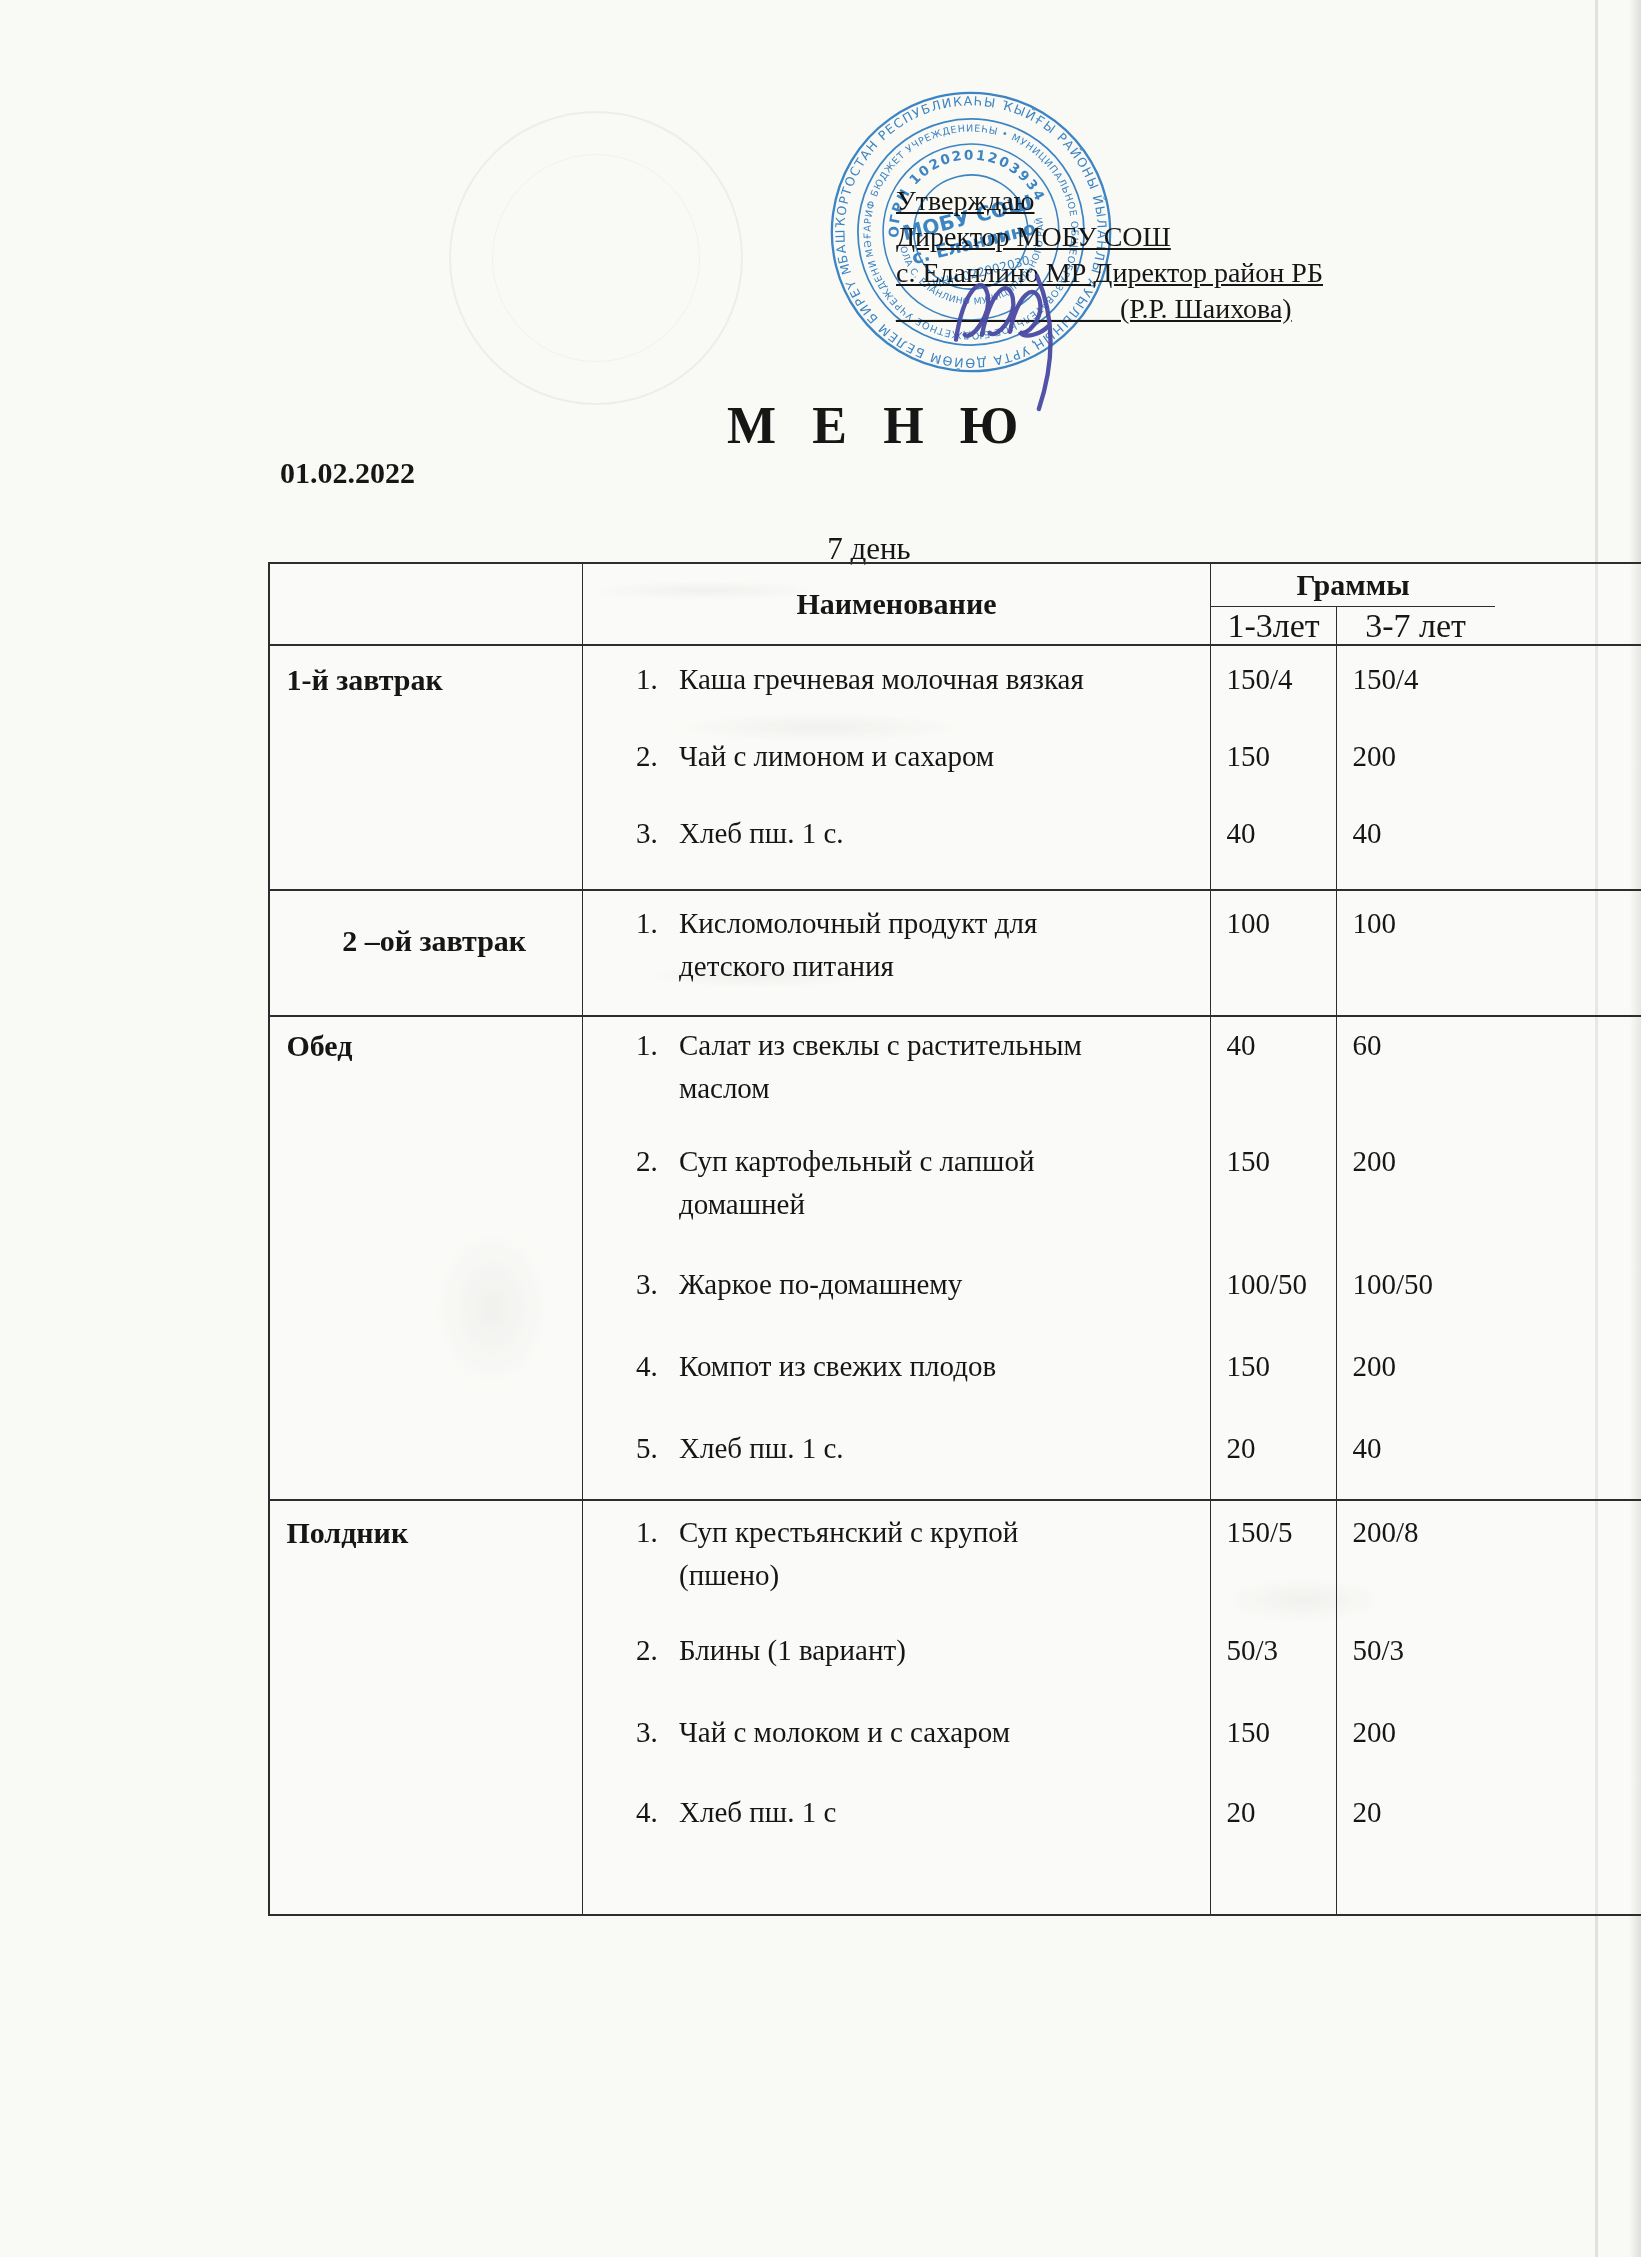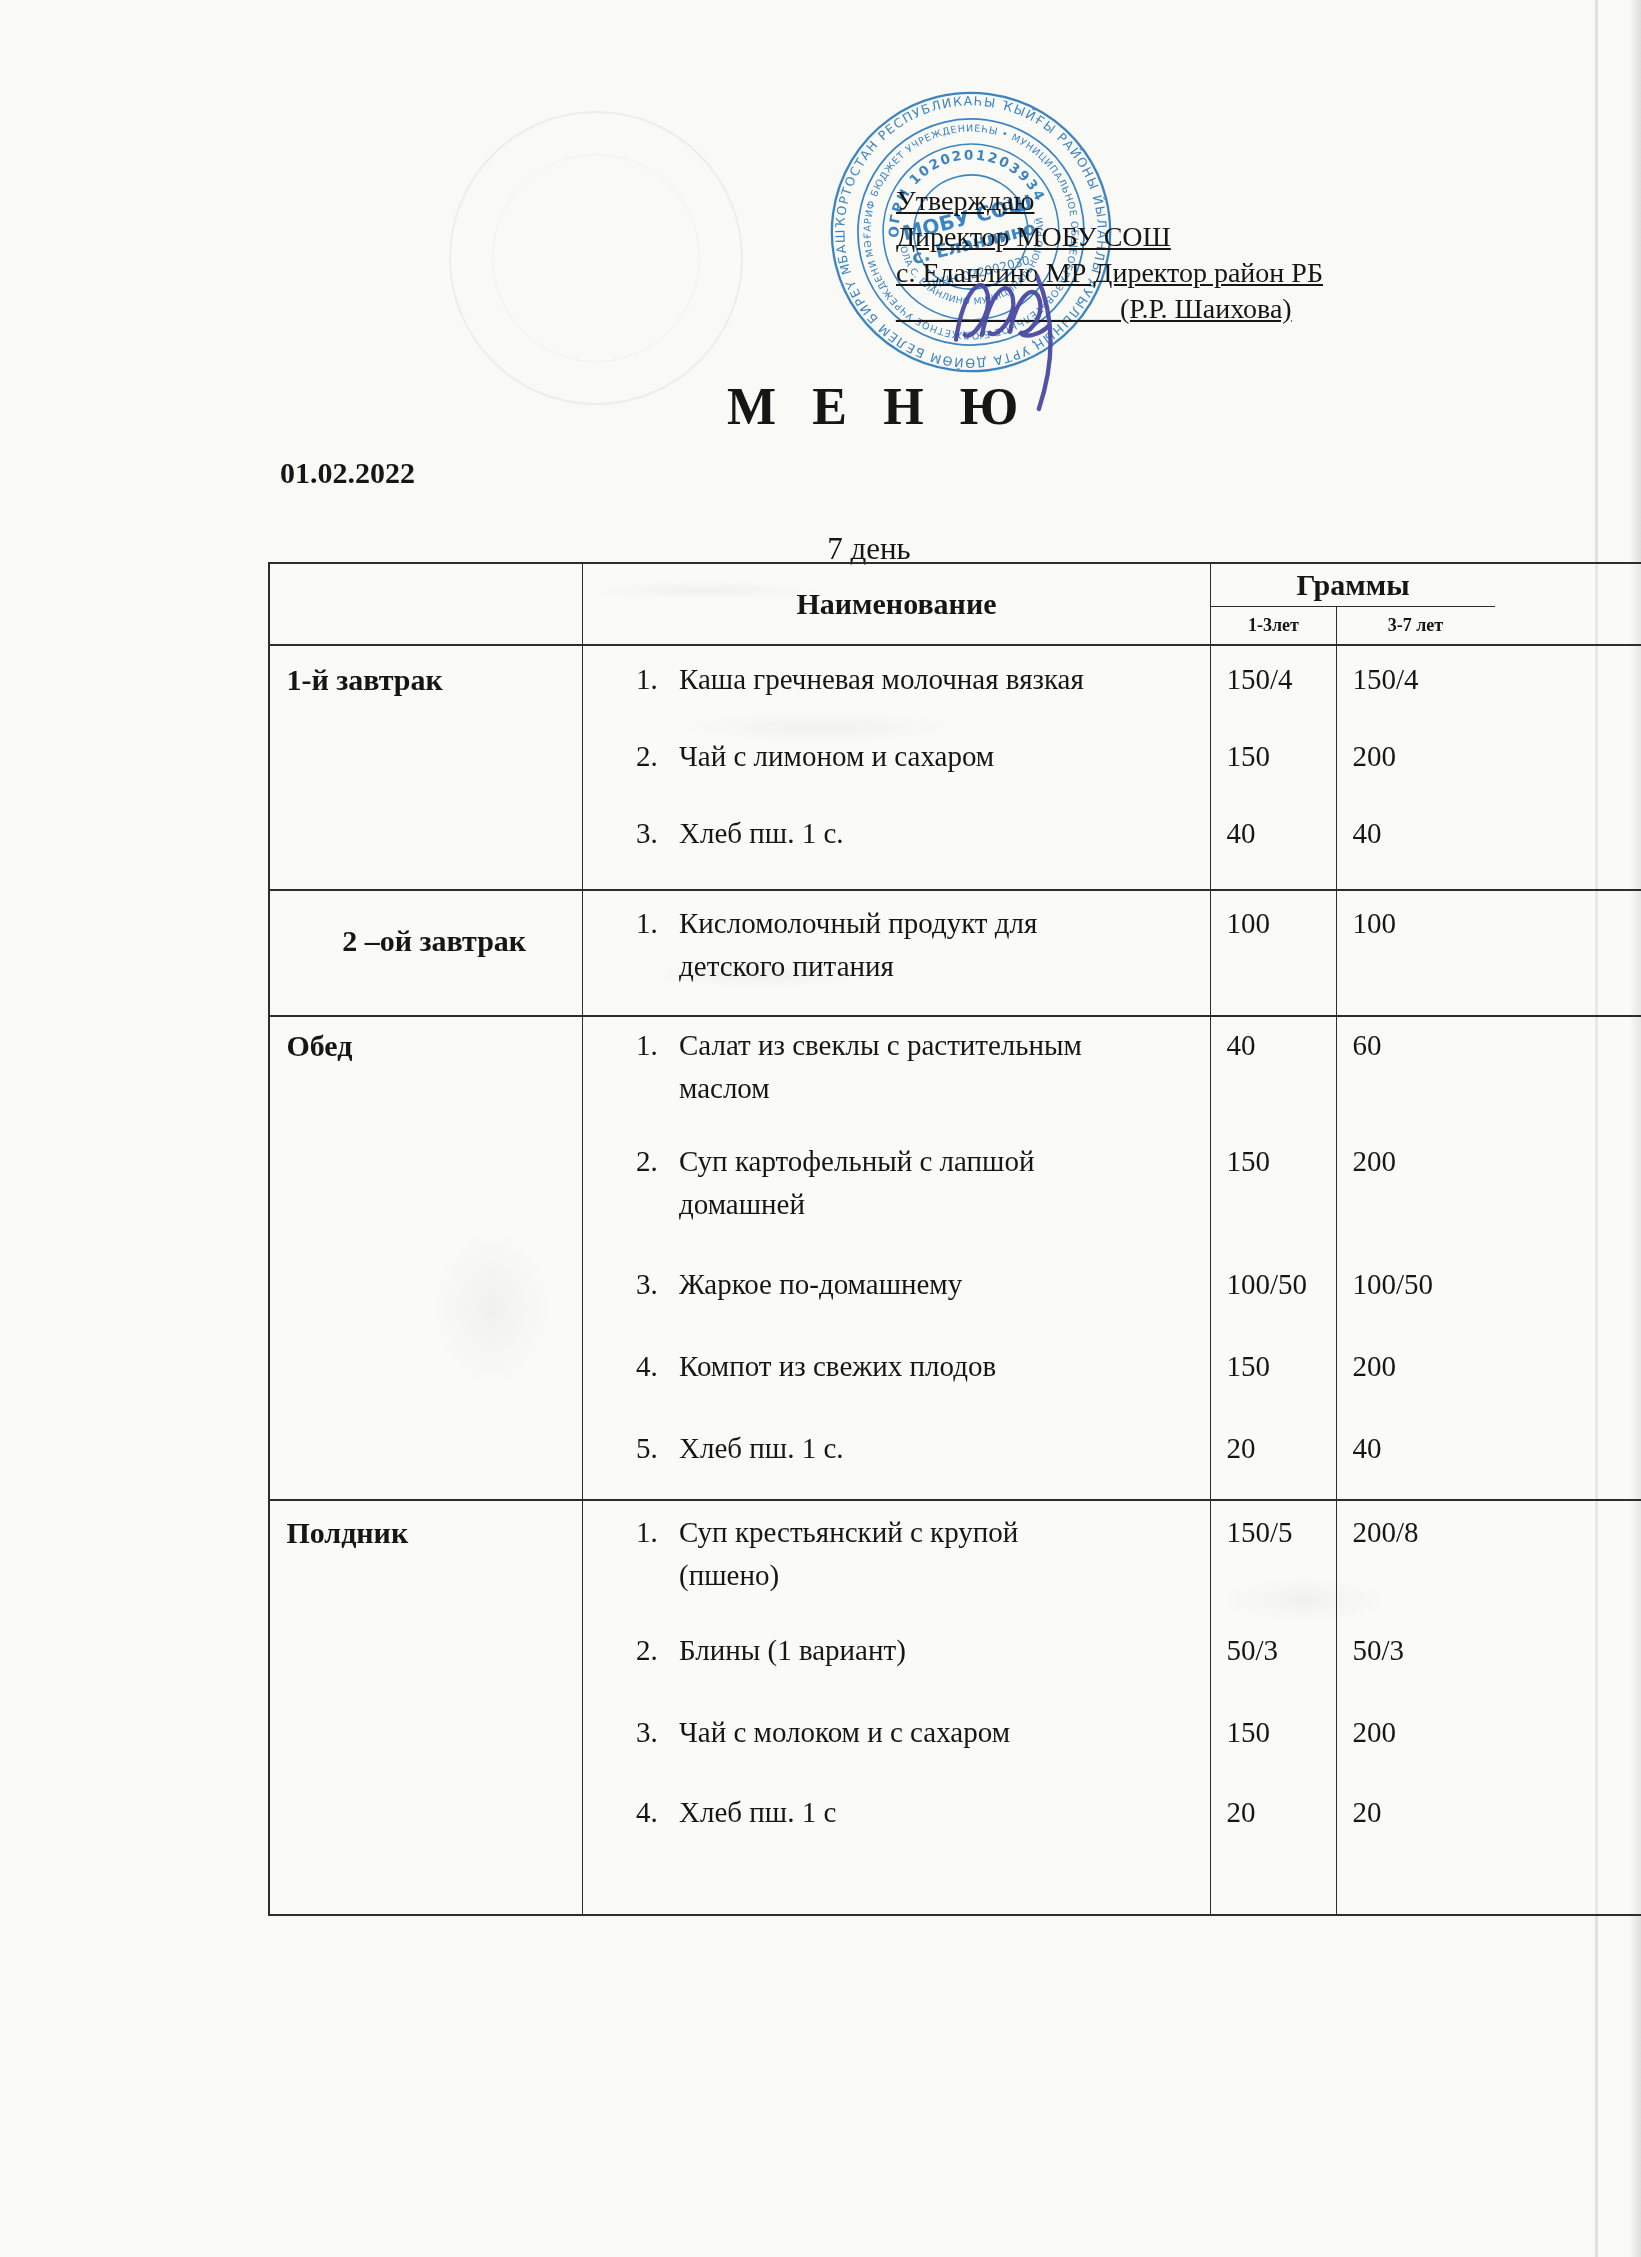--- a/index.html
+++ b/index.html
@@ -23,38 +23,38 @@
   .stamp { position:absolute; left:799px; top:60px; width:344px; height:344px;
     opacity:.93; mix-blend-mode:multiply; z-index:1; }
   .stamp text, .stamp textPath { font-family:"DejaVu Sans","Liberation Sans",sans-serif; }
   
   .approval { position:absolute; left:896px; top:183px; z-index:2;
     font-size:28px; line-height:36px; white-space:nowrap;text-decoration:underline; }
   .sig-underscores { letter-spacing:0; }
   
   .signature { position:absolute; left:929px; top:243px; width:212px; height:198px; z-index:3; }
   
-  .menu-title { position:absolute; left:666px; top:377px; width:425px; text-align:center;
+  .menu-title { position:absolute; left:666px; top:396px; width:425px; text-align:center;
     font-size:52px; font-weight:bold; letter-spacing:11.6px; z-index:2; }
   .menu-date { position:absolute; left:280px; top:456px; font-size:30px; font-weight:bold; }
   .day-subtitle { position:absolute; left:753px; top:531px; width:232px; text-align:center;
     font-size:31px; }
   
   .menu-table { position:absolute; left:268px; top:562px; width:1422px;
     border:2.9px solid #2d2d2d; box-sizing:border-box; background:rgba(255,255,255,0.25); }
   .thead { display:grid; grid-template-columns:313px 628px 284px;
     border-bottom:2.9px solid #2d2d2d; }
   .th-meal { border-right:1.9px solid #2d2d2d; box-sizing:border-box; }
   .th-name { border-right:1.9px solid #2d2d2d; box-sizing:border-box; display:flex;
     align-items:center; justify-content:center; font-weight:bold; font-size:30px; }
   .th-grams-title { height:43px; border-bottom:1.9px solid #2d2d2d; box-sizing:border-box;
     display:flex; align-items:center; justify-content:center; font-weight:bold; font-size:30px; }
   .th-grams-sub { display:grid; grid-template-columns:126px 157px; height:37px; }
   .th-age { display:flex; align-items:center; justify-content:center;
-    font-weight:bold; font-size:18px; box-sizing:border-box; }
+    font-weight:normal; font-size:34px; box-sizing:border-box; }
   .th-age.first { border-right:1.9px solid #2d2d2d; }
   .trow { display:grid; grid-template-columns:313px 628px 126px 157px;
     border-bottom:2.9px solid #2d2d2d; box-sizing:border-box; }
   .trow:last-child { border-bottom:none; }
   .cell { box-sizing:border-box; border-right:1.9px solid #2d2d2d; }
   .cell.last { border-right:none; }
   .meal-label { font-weight:bold; font-size:30px; line-height:43px; padding-left:16.4px; }
   .items { padding-left:53px; padding-right:9.7px; }
   .item { display:flex; font-size:29px; line-height:43px; box-sizing:border-box; }
   .inum { flex:0 0 43px; }

